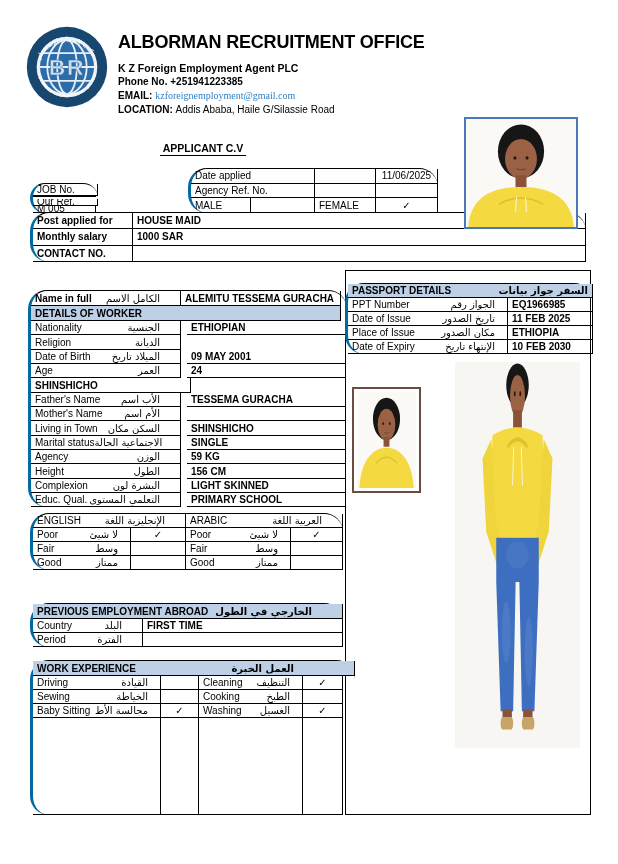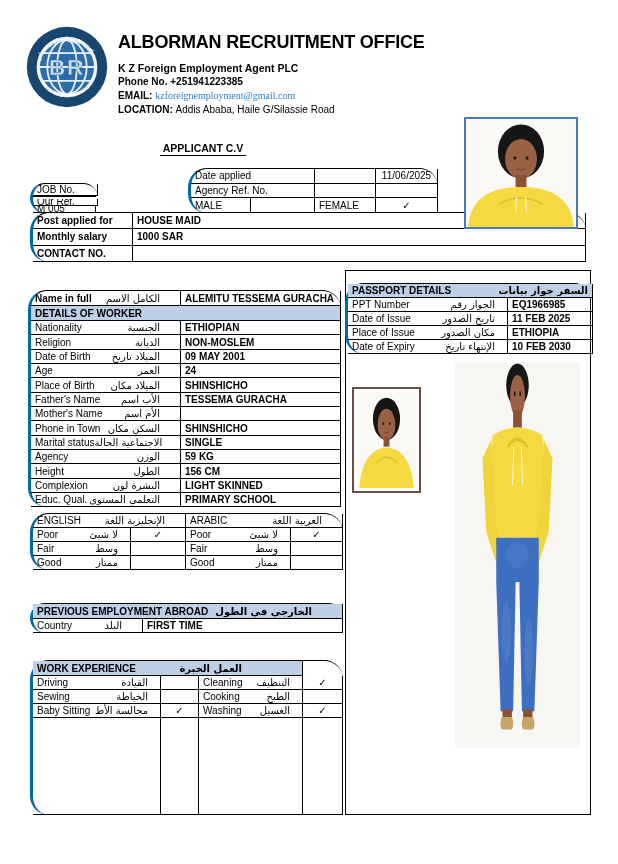--- a/index.html
+++ b/index.html
@@ -28,21 +28,21 @@
   .lab { justify-content:space-between; }
   .ar  { font-family:"DejaVu Sans", sans-serif; font-size:10px; }
   .pr16 .ar { padding-right:16px; }
   .pr8  .ar { padding-right:8px; }
   .val { font-weight:bold; }
   .chk { justify-content:center; font-size:10px; }
   .ctr { justify-content:center; }
   .hdr { background:#bdd0e6; font-weight:bold; }
 
   .h146 { height:14.66px; } .h145 { height:14.5px;flex-direction:column; } .h163 { height:16.33px; }
-  .h15  { height:15px; }    .h14  { height:14px; }   .h1435 { height:14.35px; }
+  .h15  { height:15px; }    .h14  { height:14px; }   .h1435 { height:14.35px;gap:6px; }
   .h97  { height:97px; }
 
   
   .right-cell { left:345px; top:270px; width:246px; height:545px;
                 border:1px solid #000; box-sizing:border-box; background:#fff; }
   .photo-main { left:464px; top:117px; width:114px; height:112px; box-sizing:border-box;
                 border:2px solid #4a79bb; background:#fff; z-index:5; }
   .photo-small { left:352px; top:387px; width:69px; height:106px; box-sizing:border-box;
                  border:2px solid #6b4c40; background:#fff; padding:3px; z-index:4; }
   .photo-body { left:455px; top:362px; width:125px; height:386px; z-index:3; }
@@ -216,47 +216,40 @@
         </div>
       <div class="td val" style="width:160px">
           <span>ETHIOPIAN</span>
         </div>
     </div>
     <div class="tr h1435">
       <div class="td lab pr16" style="width:150px">
           <span>Religion</span>
           <span class="ar">الديانة</span>
         </div>
-      <div class="td val" style="width:160px">
-          <span>NON-MOSLEM</span>
-        </div>
     </div>
     <div class="tr h1435">
       <div class="td lab pr16" style="width:150px">
           <span>Date of Birth</span>
           <span class="ar">تاريخ‎ الميلاد</span>
         </div>
       <div class="td val" style="width:160px">
           <span>09 MAY 2001</span>
         </div>
     </div>
     <div class="tr h1435">
       <div class="td lab pr16" style="width:150px">
           <span>Age</span>
           <span class="ar">العمر</span>
         </div>
       <div class="td val" style="width:160px">
           <span>24</span>
         </div>
     </div>
     <div class="tr h1435">
-      <div class="td lab pr16" style="width:150px">
-          <span>Place of Birth</span>
-          <span class="ar">مكان‎ الميلاد</span>
-        </div>
       <div class="td val" style="width:160px">
           <span>SHINSHICHO</span>
         </div>
     </div>
     <div class="tr h1435">
       <div class="td lab pr16" style="width:150px">
           <span>Father's Name</span>
           <span class="ar">اسم‎ الأب</span>
         </div>
       <div class="td val" style="width:160px">
@@ -267,21 +260,21 @@
       <div class="td lab pr16" style="width:150px">
           <span>Mother's Name</span>
           <span class="ar">اسم‎ الأم</span>
         </div>
       <div class="td val" style="width:160px">
           <span></span>
         </div>
     </div>
     <div class="tr h1435">
       <div class="td lab pr16" style="width:150px">
-          <span>Phone in Town</span>
+          <span>Living in Town</span>
           <span class="ar">مكان‎ السكن</span>
         </div>
       <div class="td val" style="width:160px">
           <span>SHINSHICHO</span>
         </div>
     </div>
     <div class="tr h1435">
       <div class="td lab pr16" style="width:150px">
           <span>Marital status</span>
           <span class="ar">الحالة‎ الاجتماعية</span>
@@ -445,25 +438,34 @@
     </div>
     <div class="tr h14">
       <div class="td lab pr16" style="width:110px">
           <span>Country</span>
           <span class="ar">البلد</span>
         </div>
       <div class="td val" style="width:200px">
           <span>FIRST TIME</span>
         </div>
     </div>
+    <div class="tr h14">
+      <div class="td lab pr16" style="width:110px">
+          <span>Period</span>
+          <span class="ar">الفترة</span>
+        </div>
+      <div class="td val" style="width:200px">
+          <span></span>
+        </div>
+    </div>
   </div>
 
   <div class="tbl" style="left:30px; top:660px;">
     <div class="tr h15">
-      <div class="td hdr lab" style="width:270px; padding-right:60px">
+      <div class="td hdr lab" style="width:322px; padding-right:60px">
         <span>WORK EXPERIENCE</span>
         <span class="ar">الخبرة‎ العمل</span>
       </div>
     </div>
     <div class="tr h14">
       <div class="td lab pr8" style="width:128px">
           <span>Driving</span>
           <span class="ar">القيادة</span>
         </div>
       <div class="td chk" style="width:38px">

